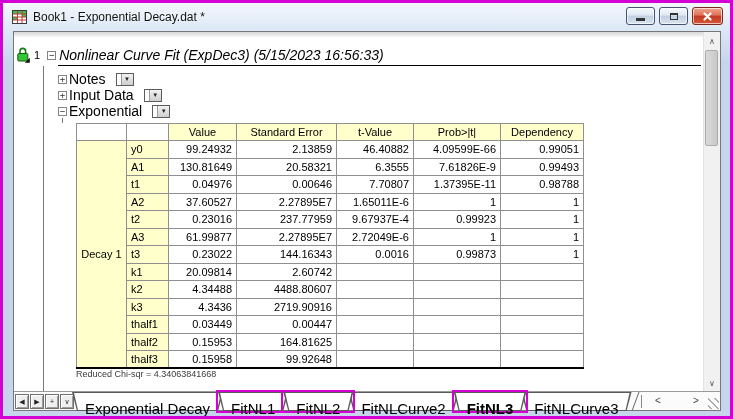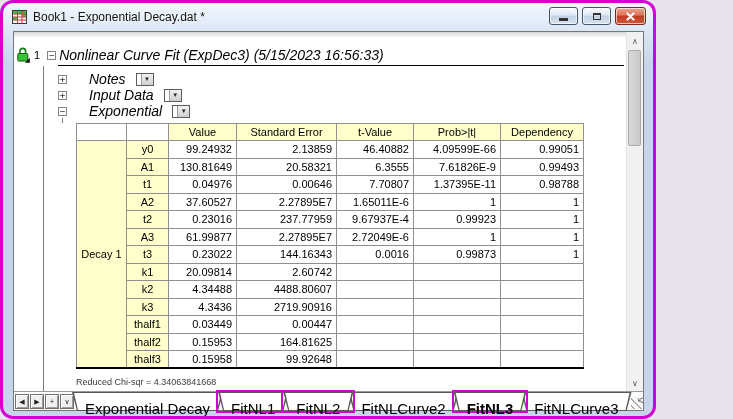--- a/index.html
+++ b/index.html
@@ -1,18 +1,18 @@
 <!DOCTYPE html>
 <html style="--accent: #d400d4; --tableyellow: #ffffcc;"><head>
 <meta charset="utf-8">
 <style>
   html,body{margin:0;padding:0;background:#e8e4ee;}
   *{box-sizing:border-box;}
-  .shot{position:relative;width:656px;height:419px;font-family:"Liberation Sans","DejaVu Sans",sans-serif;
-        border:3px solid var(--accent,#d400d4);border-radius:13px;overflow:hidden;
+  .shot{position:relative;width:733px;height:419px;font-family:"Liberation Sans","DejaVu Sans",sans-serif;
+        border:3px solid var(--accent,#d400d4);border-radius:0;overflow:hidden;
         background:linear-gradient(180deg,#f3f7fd 0%,#dde8f6 26px,#c6d5ec 60px,#c6d5ec 100%);}
   
   .titlebar{position:absolute;left:0;top:0;right:0;height:28px;}
   .app-icon{position:absolute;left:9px;top:7px;}
   .wtitle{position:absolute;left:30px;top:0;height:28px;line-height:29px;font-size:12px;color:#111;
           text-shadow:0 0 3px #fff;}
   .winbtns{position:absolute;top:4px;right:7px;display:flex;gap:4px;}
   .wbtn{width:29px;height:18px;border:1px solid #46536e;border-radius:3px;display:flex;align-items:center;justify-content:center;
         background:linear-gradient(180deg,#f7fafd 0%,#dee8f3 45%,#c0cfe1 50%,#d9e3f0 100%);
         box-shadow:inset 0 0 0 1px rgba(255,255,255,.65);cursor:default;}
@@ -28,37 +28,37 @@
   .row-title{position:absolute;left:2px;top:14px;height:18px;display:flex;align-items:center;}
   .rownum{font-size:11px;color:#000;margin-left:4px;}
   .toggle{width:9px;height:9px;border:1px solid #848484;background:#fff;font-size:9px;line-height:7px;
           text-align:center;color:#333;font-family:"DejaVu Sans Mono",monospace;}
   .row-title .toggle{margin-left:7px;}
   .report-title{font-style:italic;font-size:14px;color:#000;margin-left:3px;white-space:nowrap;}
   .title-underline{position:absolute;left:44px;top:33px;right:2px;height:1px;background:#000;}
   .tree-vline{position:absolute;left:29px;top:34px;width:1px;height:327px;background:#7a7a7a;}
   .tree-vline2{position:absolute;left:48px;top:86px;width:1px;height:5px;background:#7a7a7a;}
   .srow{position:absolute;left:44px;display:flex;align-items:center;height:16px;}
-  .srow .slabel{font-style:italic;font-size:14px;color:#000;margin-left:22px;white-space:nowrap;}
+  .srow .slabel{font-size:14px;color:#000;margin-left:2px;white-space:nowrap;}
   .combo{margin-left:10px;width:18px;height:13px;border:1px solid #5c5c5c;background:#fff;display:flex;}
   .combo .cbtn{margin-left:auto;width:12px;height:100%;background:linear-gradient(180deg,#f2f2f2,#cfcfcf);
           border-left:1px solid #9a9a9a;font-size:6px;line-height:11px;text-align:center;color:#222;}
   
   .ptable{position:absolute;left:62px;top:91px;border-collapse:collapse;table-layout:fixed;
           font-size:11px;color:#000;background:#fff;border:1px solid #000;}
   .ptable td,.ptable th{border:1px solid #8f8f8f;padding:0 4px;overflow:hidden;white-space:nowrap;}
   .ptable tr{height:17.5px;}
   .ptable tr.hdr{height:17px;}
   .ptable .hdr th{background:var(--tableyellow,#ffffcc);font-weight:normal;text-align:center;padding:0 2px;}
   .ptable .hdr th.blank{background:#fff;}
   .ptable td.group{background:var(--tableyellow,#ffffcc);text-align:center;vertical-align:middle;}
-  .ptable td.pname{background:var(--tableyellow,#ffffcc);text-align:center;}
+  .ptable td.pname{background:var(--tableyellow,#ffffcc);text-align:left;}
   .ptable td.num{text-align:right;background:#fff;}
   .ptable{border-bottom:2px solid #000;}
-  .footnote{position:absolute;left:62px;top:345px;font-size:9px;color:#3a3a3a;}
+  .footnote{position:absolute;left:62px;top:337px;font-size:9px;color:#3a3a3a;}
   
   .vscroll{position:absolute;right:0;top:0;width:17px;bottom:19px;background:#f1f1f1;border-left:1px solid #e3e3e3;}
   .sbtn{position:absolute;left:0;right:0;height:16px;display:flex;align-items:center;justify-content:center;
         font-size:8px;color:#555;}
   .sbtn.up{top:1px;} .sbtn.down{bottom:0;}
   .sthumb{position:absolute;left:1px;right:2px;top:18px;height:96px;border:1px solid #ababab;border-radius:2px;
         background:linear-gradient(90deg,#d9d9d9,#c9c9c9);}
   
   .tabbar{position:absolute;left:0;right:0;bottom:0;height:19px;background:#fbfbfb;border-top:1px solid #9a9a9a;
           display:flex;align-items:stretch;}

